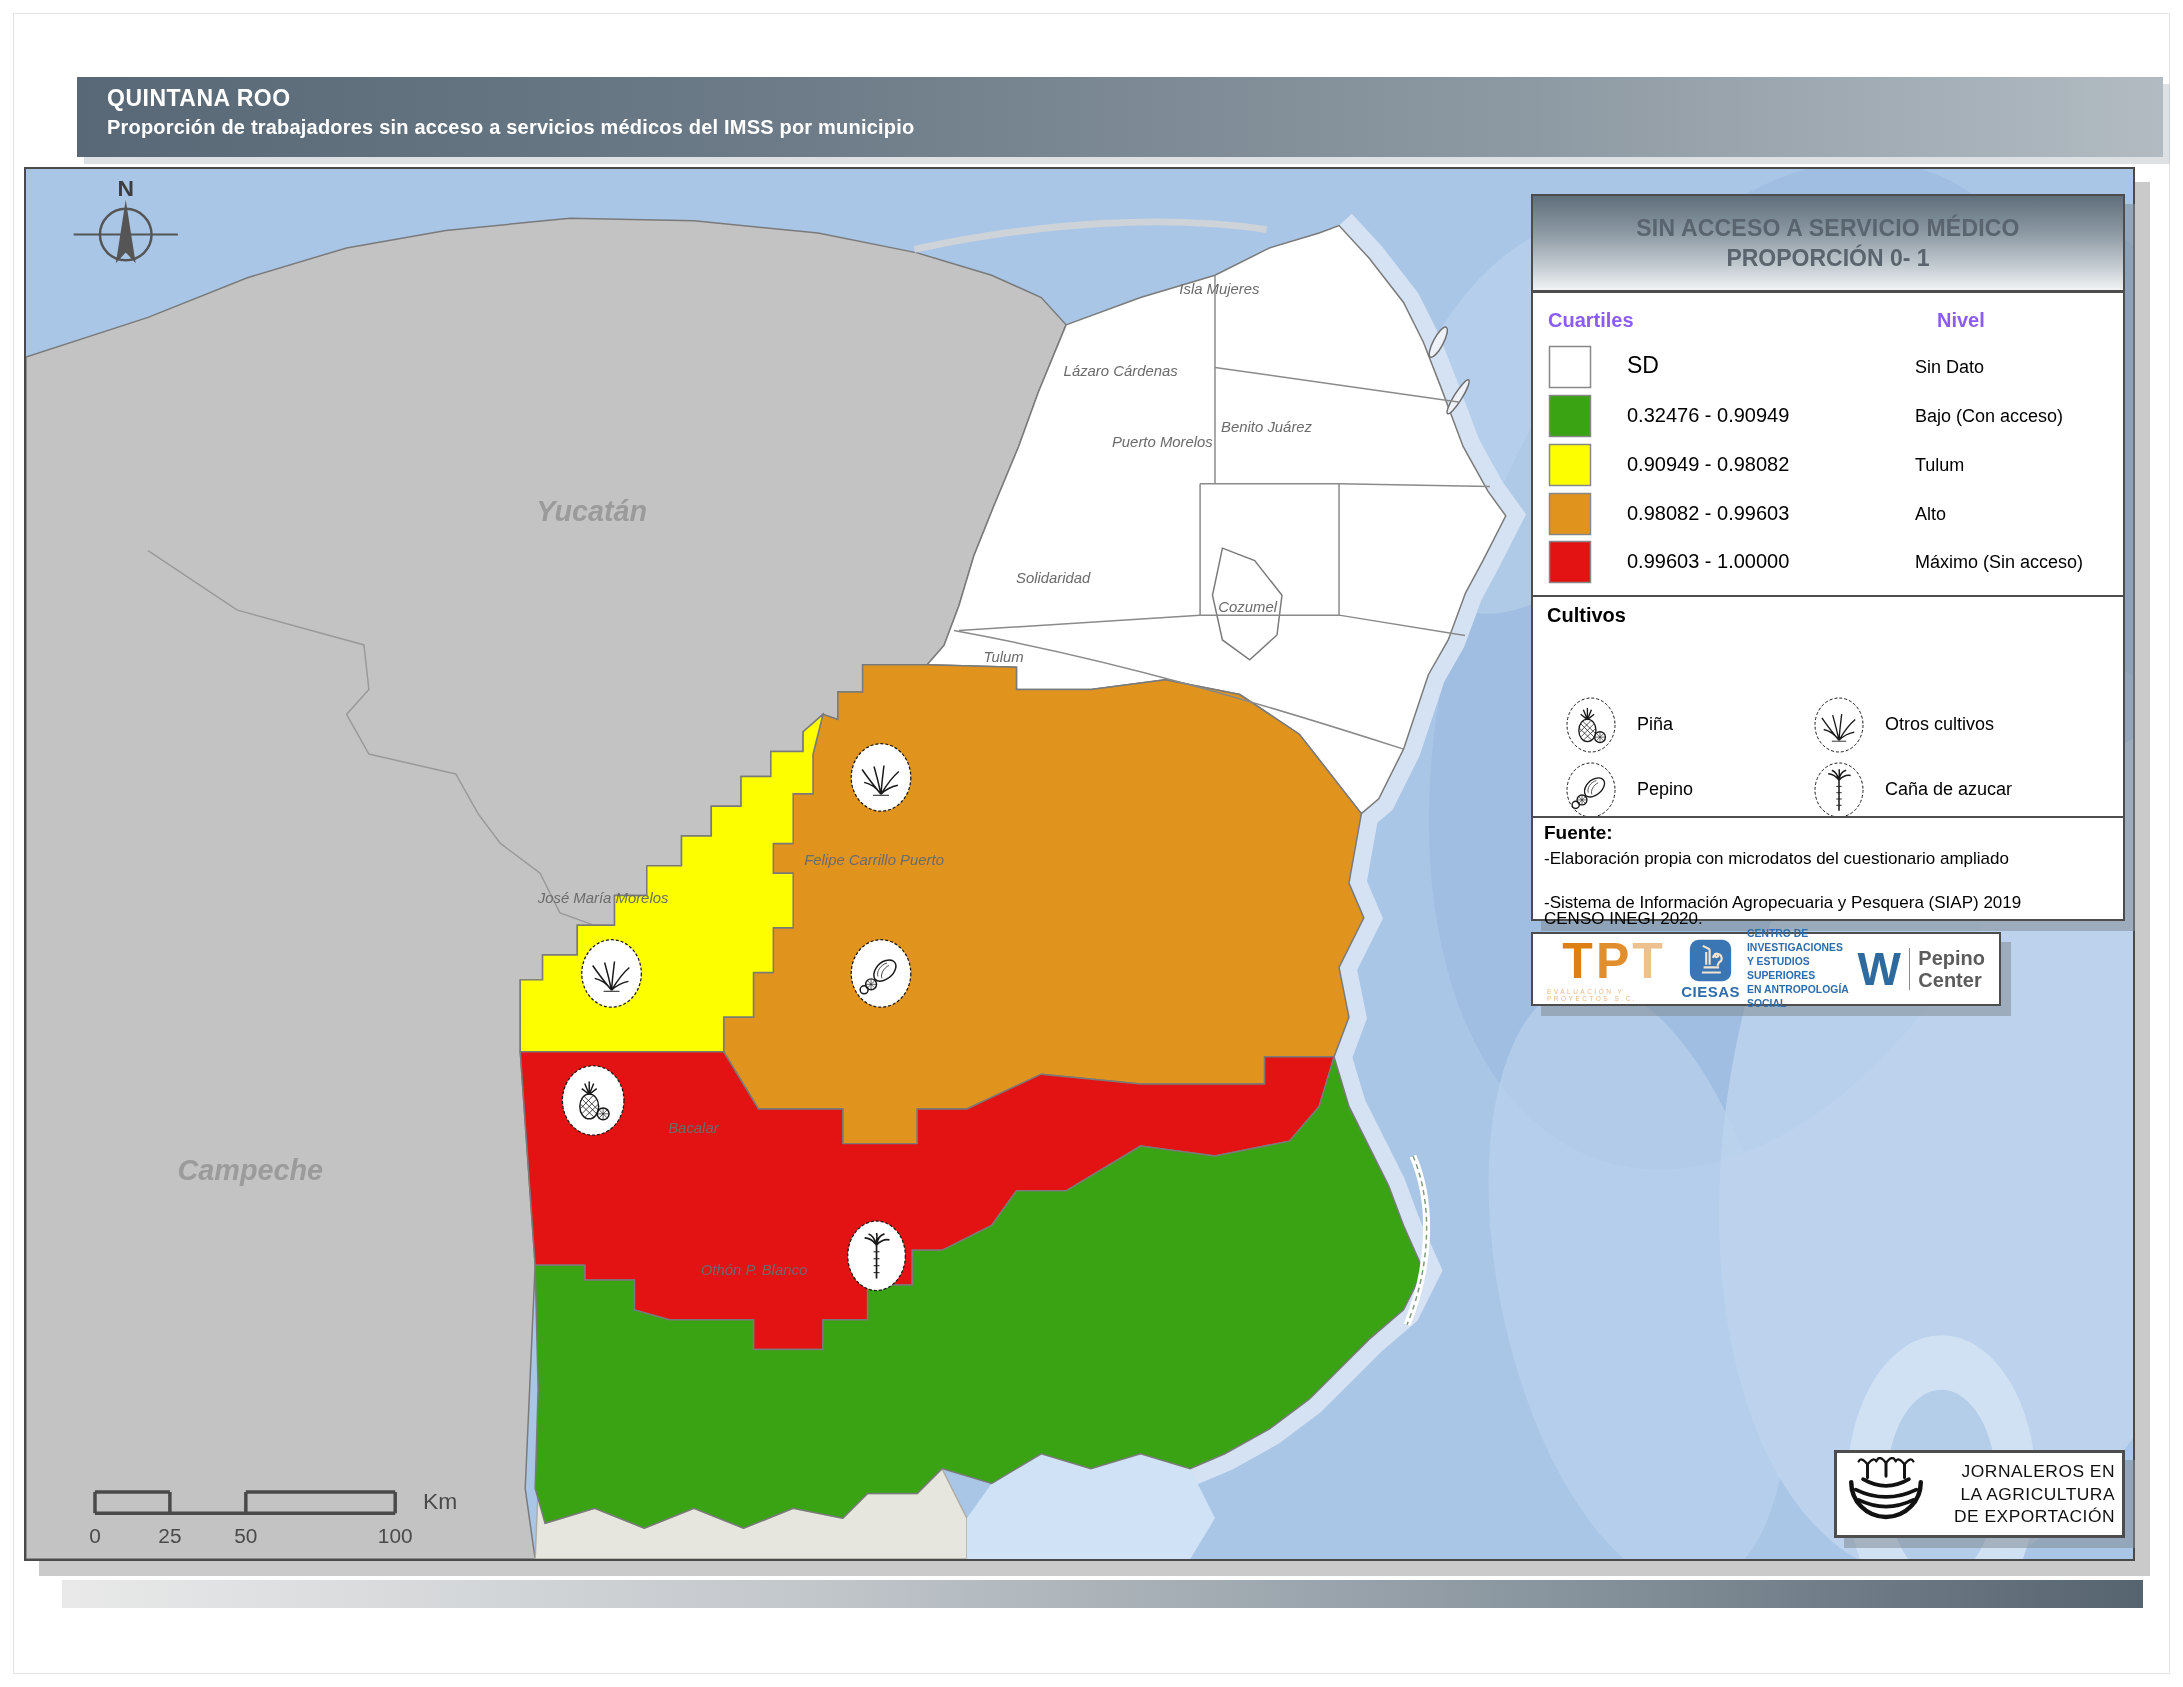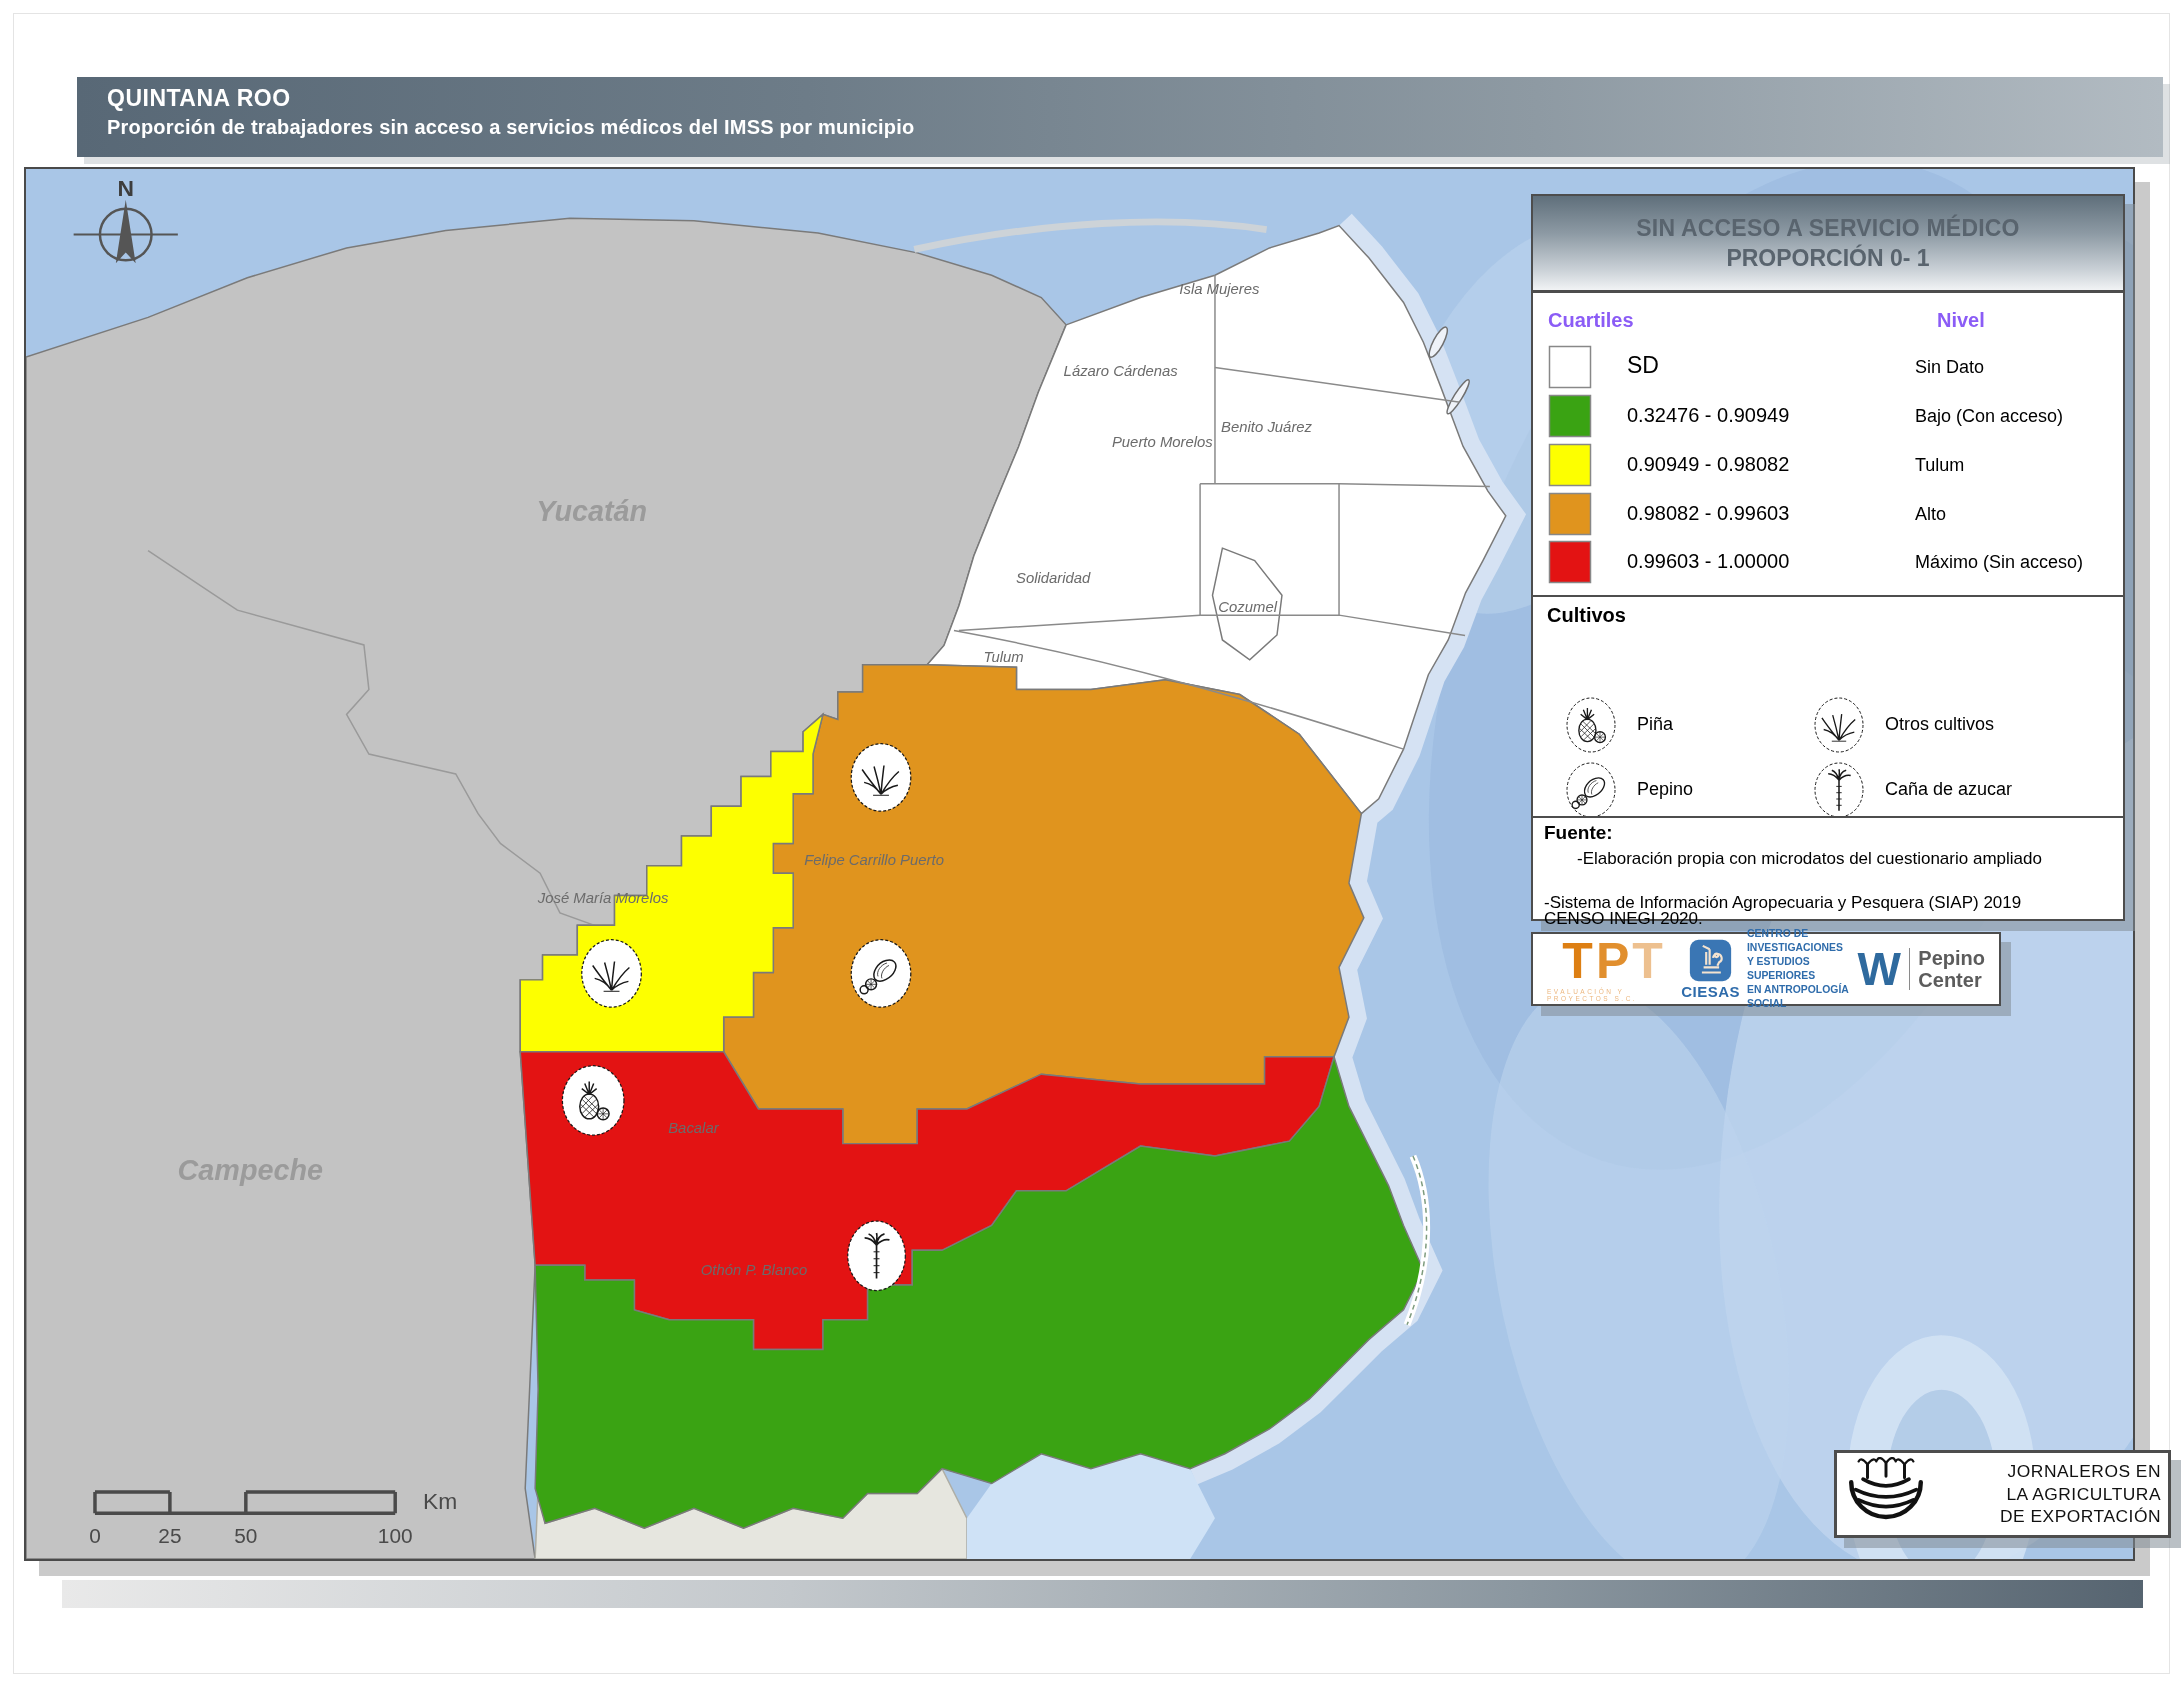--- a/index.html
+++ b/index.html
@@ -49,21 +49,21 @@
   .ciesas{display:flex;align-items:center;gap:7px;}
   .ciesas-left{display:flex;flex-direction:column;align-items:center;}
   .ciesas-acronym{font-size:15px;font-weight:bold;color:#2f6cab;letter-spacing:0.5px;margin-top:1px;}
   .ciesas-lines{font-size:10.4px;font-weight:bold;color:#2f6cab;line-height:1.35;}
   .wilson{display:flex;align-items:center;gap:8px;}
   .wilson-w{font-size:46px;font-weight:bold;color:#2f6a9e;line-height:1;}
   .wilson-sep{width:1.5px;height:42px;background:#8a8a8a;}
   .wilson-lines{font-size:20px;font-weight:bold;color:#5c5c5c;line-height:1.1;}
 
   
-  .jorna-box{left:1834px;top:1450px;width:337px;height:88px;border-width:3px;display:flex;align-items:center;gap:5px;padding:0 7px;box-sizing:border-box;}
+  .jorna-box{left:1834px;top:1450px;width:291px;height:88px;border-width:3px;display:flex;align-items:center;gap:5px;padding:0 7px;box-sizing:border-box;}
   .jorna-text{flex:1;text-align:right;font-size:17.4px;color:#111;letter-spacing:0.5px;line-height:1.3;}
 
   
   .bottom-grad{position:absolute;left:62px;top:1580px;width:2081px;height:28px;
     background:linear-gradient(90deg,#e9e9e9 0%,#c3c8cc 35%,#8b97a0 70%,#566470 100%);}
 
   .muni-label{font-style:italic;fill:#6b6b6b;font-size:30px;}
   .state-label{font-style:italic;font-weight:bold;fill:#9b9b9b;font-size:58px;}
   text{font-family:"Liberation Sans",sans-serif;}
 </style>
@@ -293,21 +293,21 @@
     <span class="clabel" style="left:104px;">Pepino</span>
     <svg class="cicon" style="left:278px;" width="56" height="56" viewBox="0 0 112 112">
       <ellipse cx="56" cy="56" rx="48" ry="54" fill="#fff" stroke="#1a1a1a" stroke-width="2" stroke-dasharray="6 4"></ellipse>
       <use href="#ic-cane" x="11" y="11" width="90" height="90"></use>
     </svg>
     <span class="clabel" style="left:352px;">Caña de azucar</span>
   </div>
 
   <div class="sect-divider" style="top:620px;"></div>
   <div class="fuente-title">Fuente:</div>
-  <div class="fuente-line" style="top:653px;margin-left:33px;">-Elaboración propia con microdatos del cuestionario ampliado</div>
+  <div class="fuente-line" style="top:653px;">-Elaboración propia con microdatos del cuestionario ampliado</div>
   <div class="fuente-line" style="top:675px;margin-top:38px;"> CENSO INEGI 2020.</div>
   <div class="fuente-line" style="top:697px;">-Sistema de Información Agropecuaria y Pesquera (SIAP) 2019</div>
 </div>
 
 <div class="panel logos-box">
   <div class="tpt">
     <div class="tpt-letters"><span class="tpt-l1">T</span><span class="tpt-l2">P</span><span class="tpt-l3">T</span></div>
     <div class="tpt-sub">EVALUACIÓN Y PROYECTOS S.C.</div>
   </div>
   <div class="ciesas">

